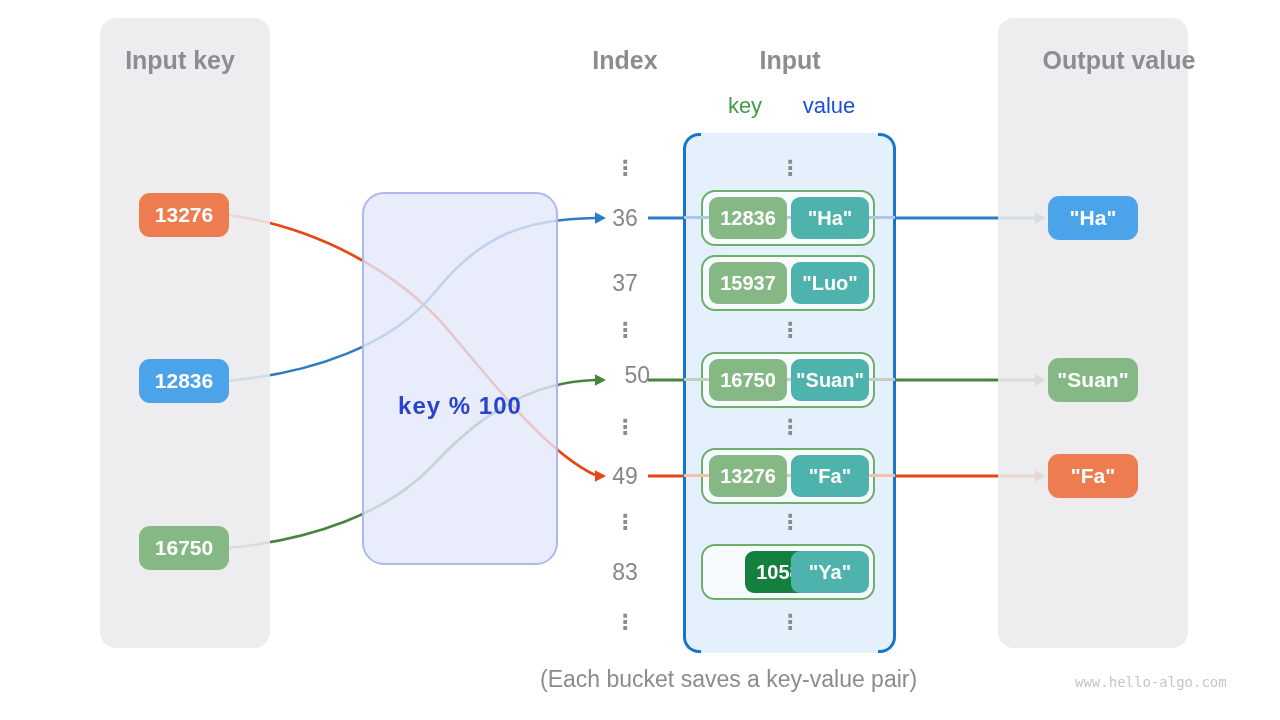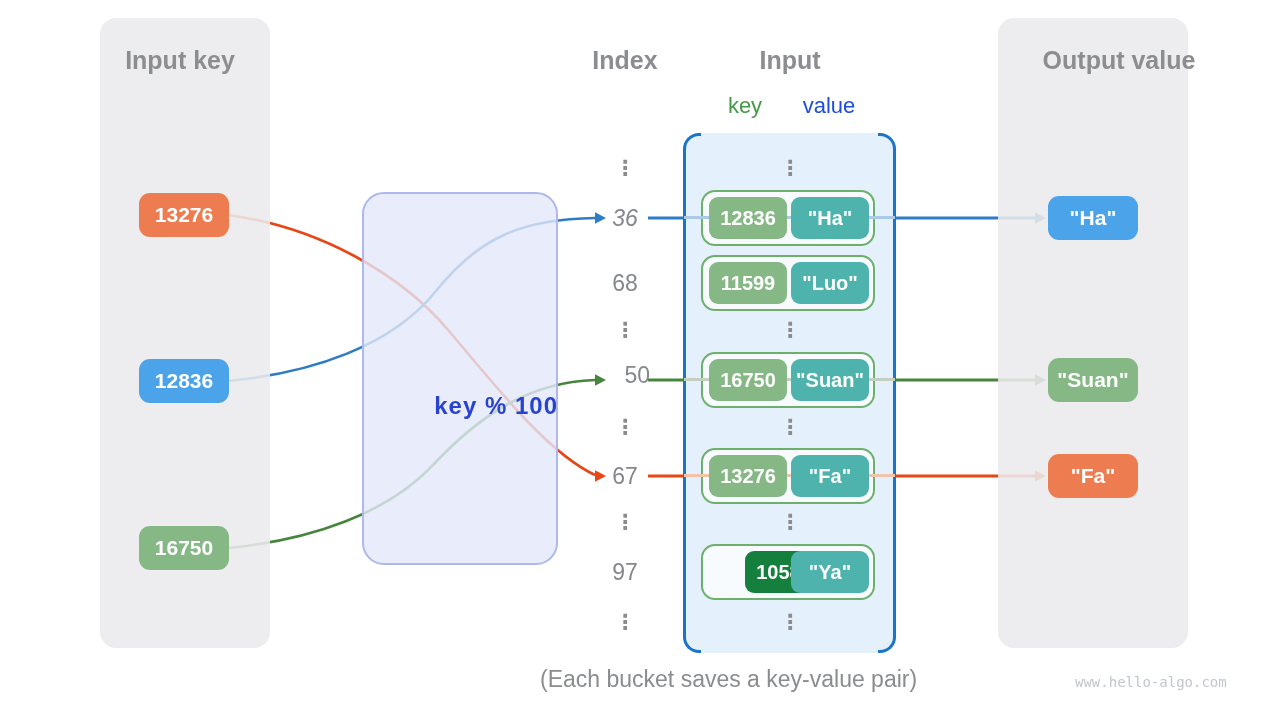--- a/index.html
+++ b/index.html
@@ -29,21 +29,21 @@
   #key-label{left:718px;width:54px;color:#449a47;}
   #value-label{left:798px;width:62px;color:#1d4ed8;}
   
   #hash-box{
     position:absolute;left:362px;top:192px;width:196px;height:373px;
     background:rgba(228,232,250,0.80);border:2px solid #aeb7ee;border-radius:22px;
     z-index:2;box-sizing:border-box;
   }
   .hash-line1{position:absolute;left:362px;top:344px;width:196px;text-align:center;
     font-size:24px;color:#2743d0;z-index:5;}
-  .hash-line2{position:absolute;left:362px;top:392px;width:196px;text-align:right;
+  .hash-line2{position:absolute;left:362px;top:392px;width:196px;text-align:center;
     font-size:24px;font-weight:bold;color:#2743d0;z-index:5;letter-spacing:1px;}
   
   .badge{
     position:absolute;width:90px;height:44px;border-radius:11px;color:#ffffff;
     font-size:21px;font-weight:bold;display:flex;align-items:center;justify-content:center;
     z-index:5;
   }
   
   .idx-num{
     position:absolute;left:600px;width:50px;text-align:center;font-size:23px;
@@ -121,28 +121,28 @@
 
   <div id="hash-box"></div>
   <div class="hash-line2">key % 100</div>
 
   <div id="index-title" class="col-title">Index</div>
   <div id="array-title" class="col-title">Input</div>
   <div id="key-label" class="kv-label">key</div>
   <div id="value-label" class="kv-label">value</div>
 
   <div class="dots dots-index" style="top:155px;">⋮</div>
-  <div class="idx-num" style="top:203px;font-style:italic;">36</div>
-  <div class="idx-num" style="top:268px;">68</div>
+  <div class="idx-num" style="top:203px;">36</div>
+  <div class="idx-num" style="top:268px;">37</div>
   <div class="dots dots-index" style="top:317px;">⋮</div>
   <div class="idx-num" style="top:360px;text-align:right;">50</div>
   <div class="dots dots-index" style="top:414px;">⋮</div>
-  <div class="idx-num" style="top:461px;">67</div>
+  <div class="idx-num" style="top:461px;">49</div>
   <div class="dots dots-index" style="top:509px;">⋮</div>
-  <div class="idx-num" style="top:557px;">97</div>
+  <div class="idx-num" style="top:557px;">83</div>
   <div class="dots dots-index" style="top:609px;">⋮</div>
 
   <div id="array-bg"></div>
   <div id="bracket-left" class="bracket"></div>
   <div id="bracket-right" class="bracket"></div>
 
   <div class="dots dots-array" style="top:155px;">⋮</div>
   <div class="dots dots-array" style="top:317px;">⋮</div>
   <div class="dots dots-array" style="top:414px;">⋮</div>
   <div class="dots dots-array" style="top:509px;">⋮</div>
@@ -154,21 +154,21 @@
   <div class="bucket" style="top:448px;"></div>
   <div class="bucket" style="top:544px;"></div>
 
   <div class="trace" style="top: 216px; background-color: rgb(169, 203, 233);"></div>
   <div class="trace" style="top: 378px; background-color: rgb(195, 208, 191);"></div>
   <div class="trace" style="top: 474px; background-color: rgb(242, 194, 171);"></div>
 
   <div class="cell cell-key" style="top: 197px; background-color: rgb(133, 184, 132);">12836</div>
   <div class="cell cell-value" style="top: 197px; background-color: rgb(79, 179, 173);">"Ha"</div>
 
-  <div class="cell cell-key" style="top: 262px; background-color: rgb(133, 184, 132);">11599</div>
+  <div class="cell cell-key" style="top: 262px; background-color: rgb(133, 184, 132);">15937</div>
   <div class="cell cell-value" style="top: 262px; background-color: rgb(79, 179, 173);">"Luo"</div>
 
   <div class="cell cell-key" style="top: 359px; background-color: rgb(133, 184, 132);">16750</div>
   <div class="cell cell-value" style="top: 359px; background-color: rgb(79, 179, 173);">"Suan"</div>
 
   <div class="cell cell-key" style="top: 455px; background-color: rgb(133, 184, 132);">13276</div>
   <div class="cell cell-value" style="top: 455px; background-color: rgb(79, 179, 173);">"Fa"</div>
 
   <div class="cell cell-key" style="top: 551px; background-color: #15803d; margin-left: 36px;">10583</div>
   <div class="cell cell-value" style="top: 551px; background-color: rgb(79, 179, 173);">"Ya"</div>

